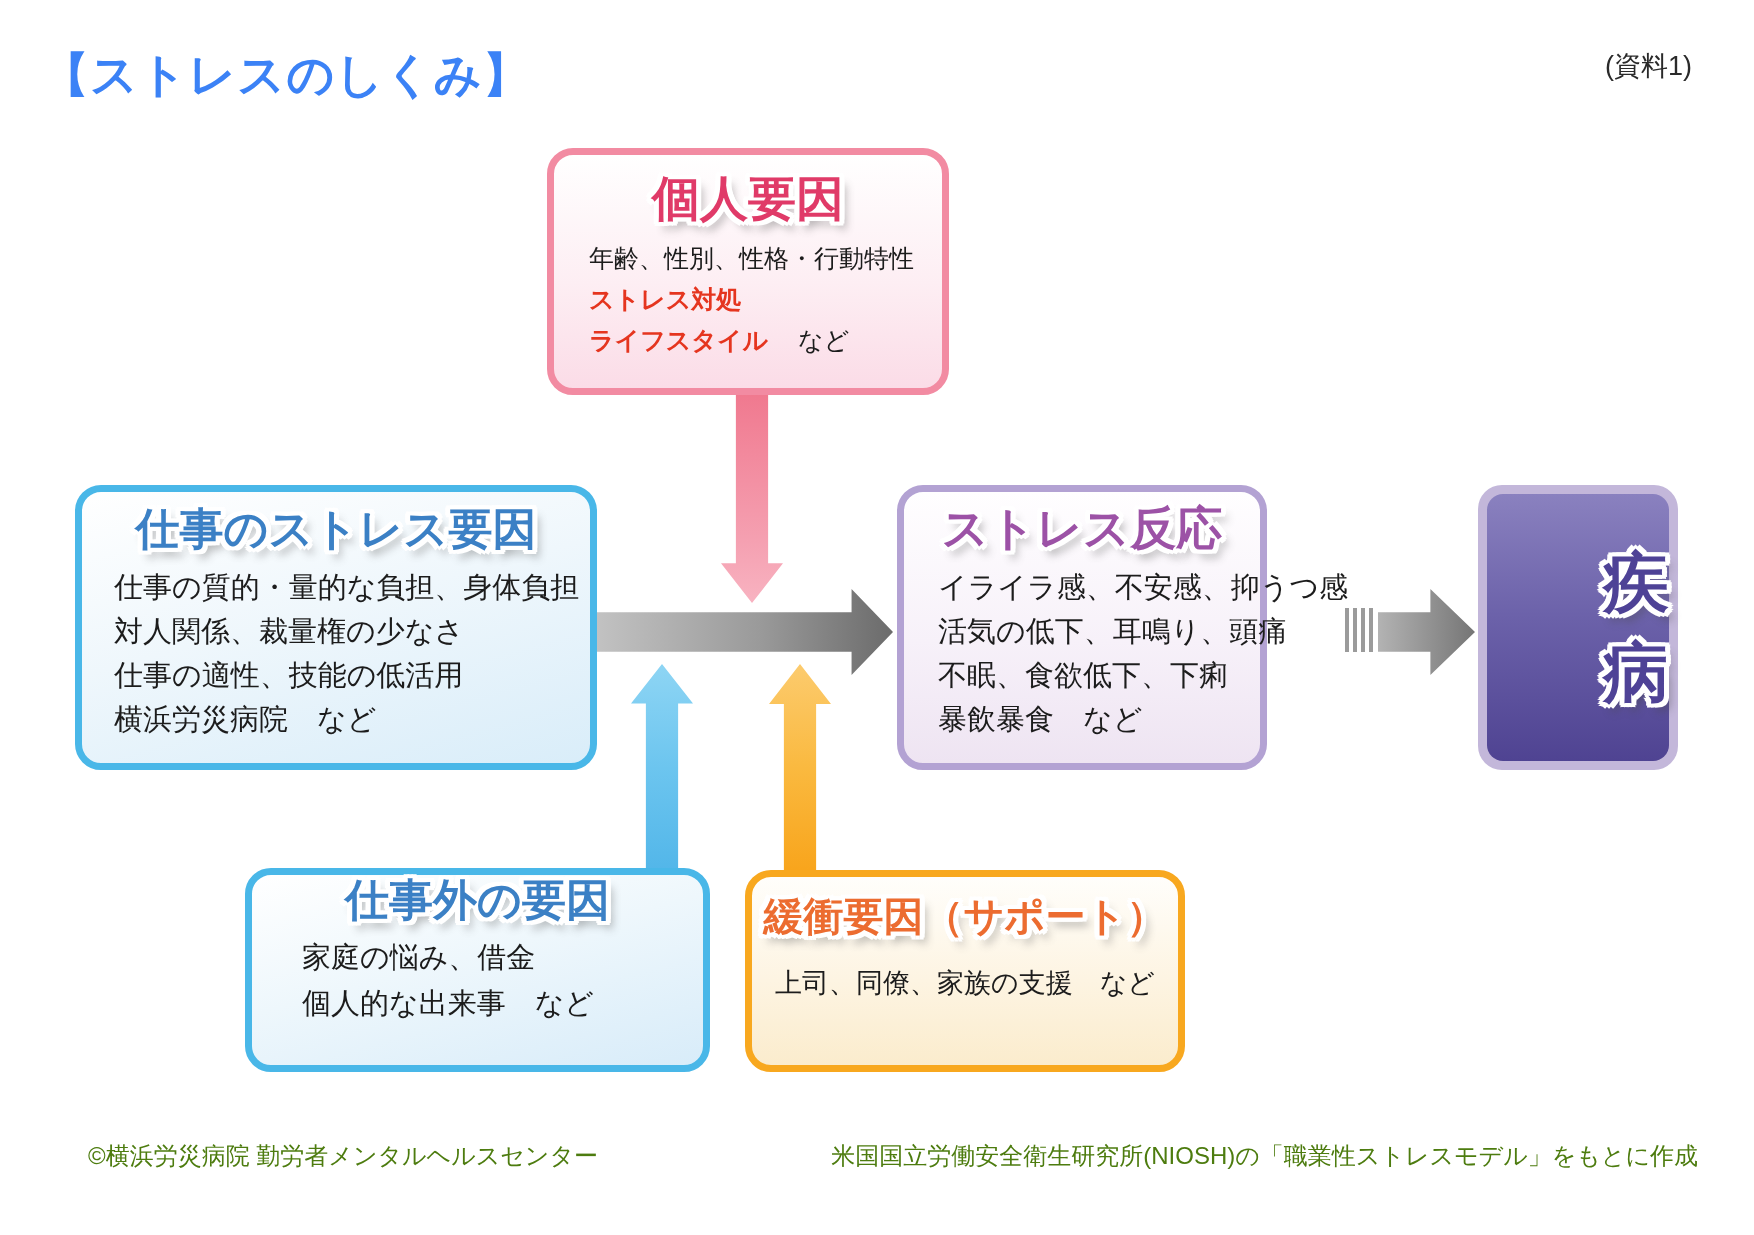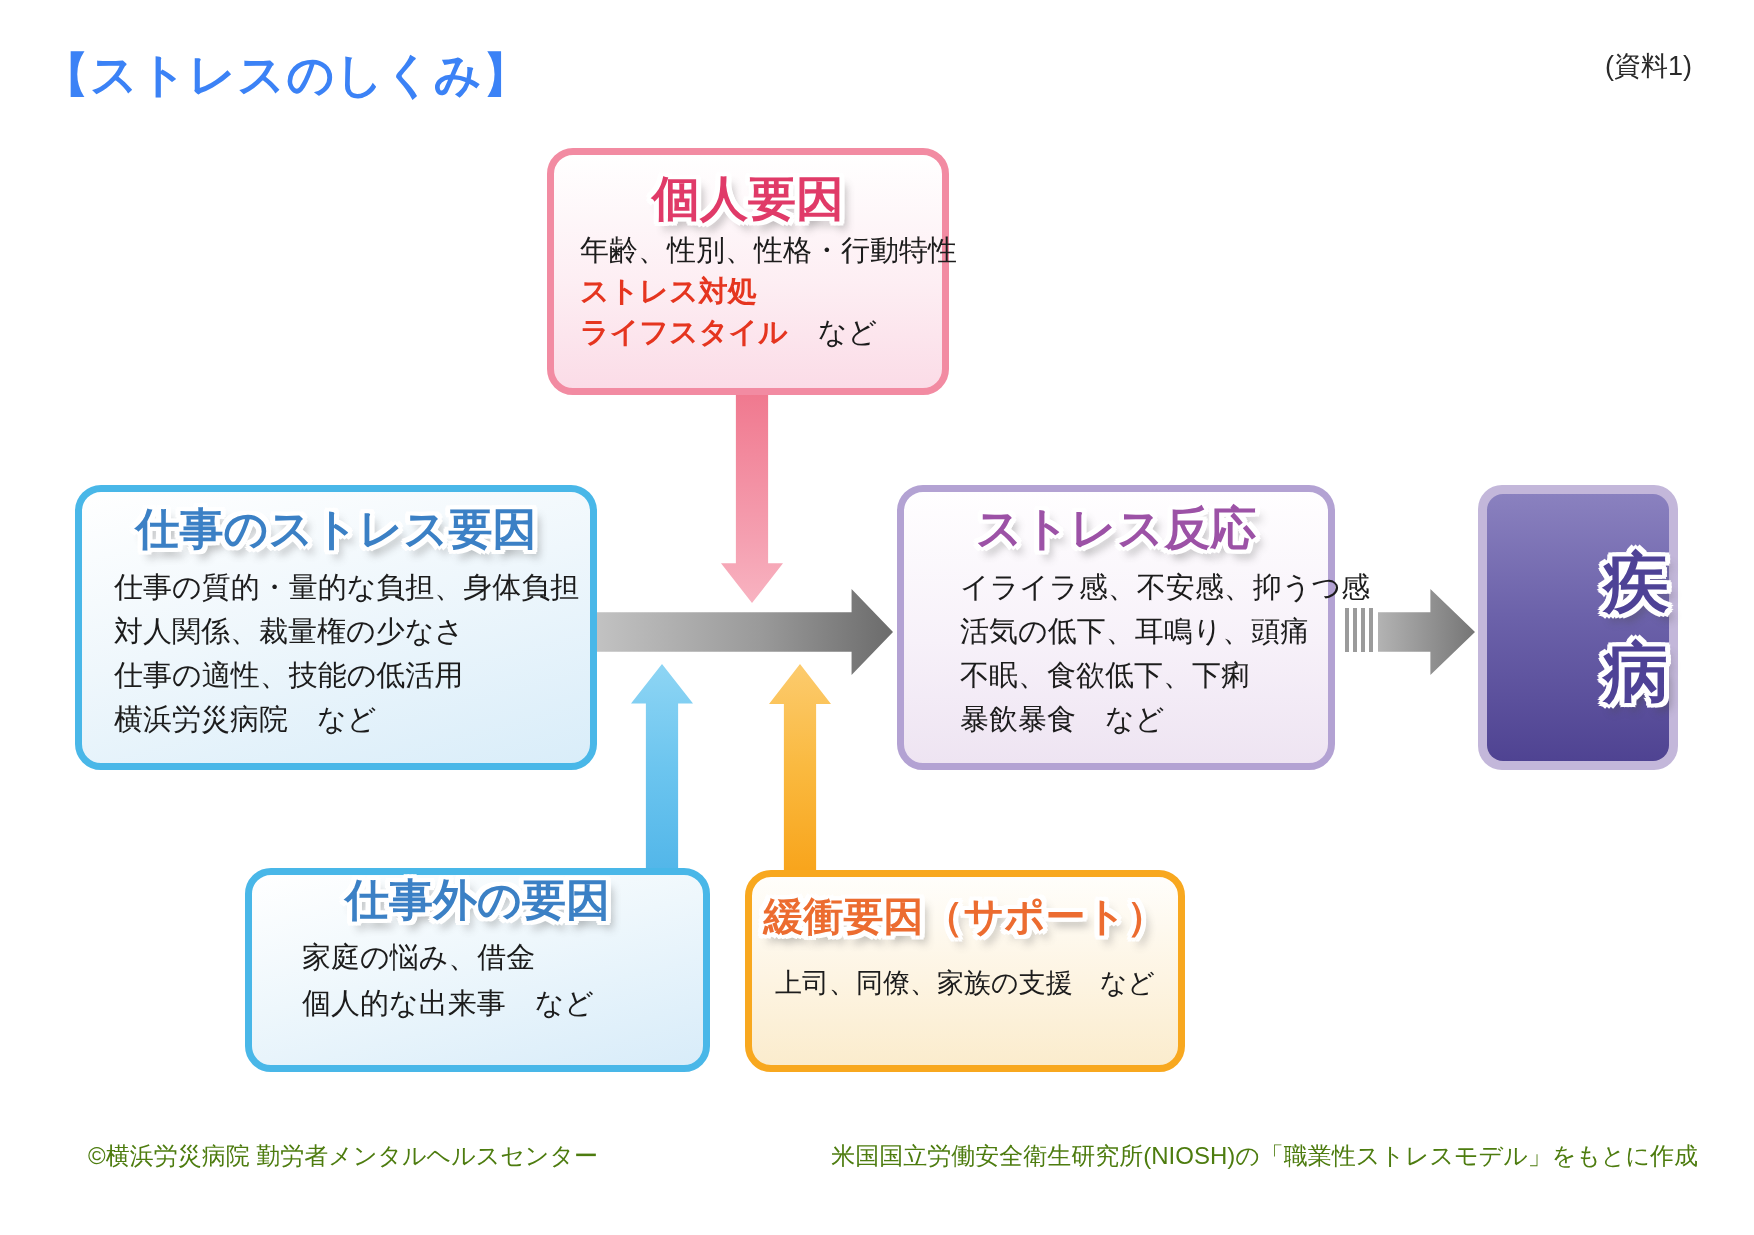--- a/index.html
+++ b/index.html
@@ -21,33 +21,33 @@
       -4px 4px 0 #fff, 0 4px 0 #fff, 4px 4px 0 #fff,
       -5px 2px 0 #fff, 5px 2px 0 #fff, -5px -2px 0 #fff, 5px -2px 0 #fff,
       6px 8px 8px rgba(70,70,70,.45);
   }
   .box-body{color:#1c1c1c;}
   .body-line{white-space:nowrap;}
 
   #box-personal{left:547px;top:148px;width:402px;height:247px;border-color:#f28ba2;
     background:linear-gradient(180deg,#ffffff 0%,#fdeef3 55%,#fbdce7 100%);}
   #box-personal .box-title{margin-top:16px;font-size:48px;color:#e03a68;}
-  #box-personal .box-body{margin-top:4px;padding-left:26px;font-size:29px;line-height:41px;}
+  #box-personal .box-body{margin-top:12px;padding-left:35px;font-size:25px;line-height:41px;}
   .red-text{color:#e5351f;font-weight:bold;}
   .etc-gap{margin-left:30px;}
 
   #box-work{left:75px;top:485px;width:522px;height:285px;border-color:#49b7e8;
     background:linear-gradient(165deg,#ffffff 0%,#eff7fc 45%,#d9edf9 100%);}
   #box-work .box-title{margin-top:12px;font-size:44px;color:#3b80c5;}
   #box-work .box-body{margin-top:10px;padding-left:32px;font-size:29px;line-height:44px;}
 
-  #box-reaction{left:897px;top:485px;width:438px;height:285px;border-color:#b3a2d3;
+  #box-reaction{left:897px;top:485px;width:370px;height:285px;border-color:#b3a2d3;
     background:linear-gradient(180deg,#fffeff 0%,#f7f1f9 55%,#eee4f2 100%);}
   #box-reaction .box-title{margin-top:10px;font-size:46px;color:#9c52a6;}
-  #box-reaction .box-body{margin-top:10px;padding-left:14px;font-size:29px;line-height:44px;margin-left:42px;}
+  #box-reaction .box-body{margin-top:10px;padding-left:34px;font-size:29px;line-height:44px;}
 
   #box-disease{left:1478px;top:485px;width:200px;height:285px;background:#c3b7da;
     border-radius:24px;padding:9px;box-sizing:border-box;}
   #box-disease .inner{width:100%;height:100%;border-radius:16px;box-sizing:border-box;
     background:linear-gradient(180deg,#8a81bf 0%,#6c62aa 45%,#4f4392 100%);
     display:flex;align-items:center;justify-content:center;}
   #box-disease .disease-label{font-size:66px;font-weight:bold;color:#4e4296;text-align:right;}
 
   #box-nonwork{left:245px;top:868px;width:465px;height:204px;border-color:#49b7e8;
     background:linear-gradient(165deg,#ffffff 0%,#eef7fc 45%,#d8ecf9 100%);}

